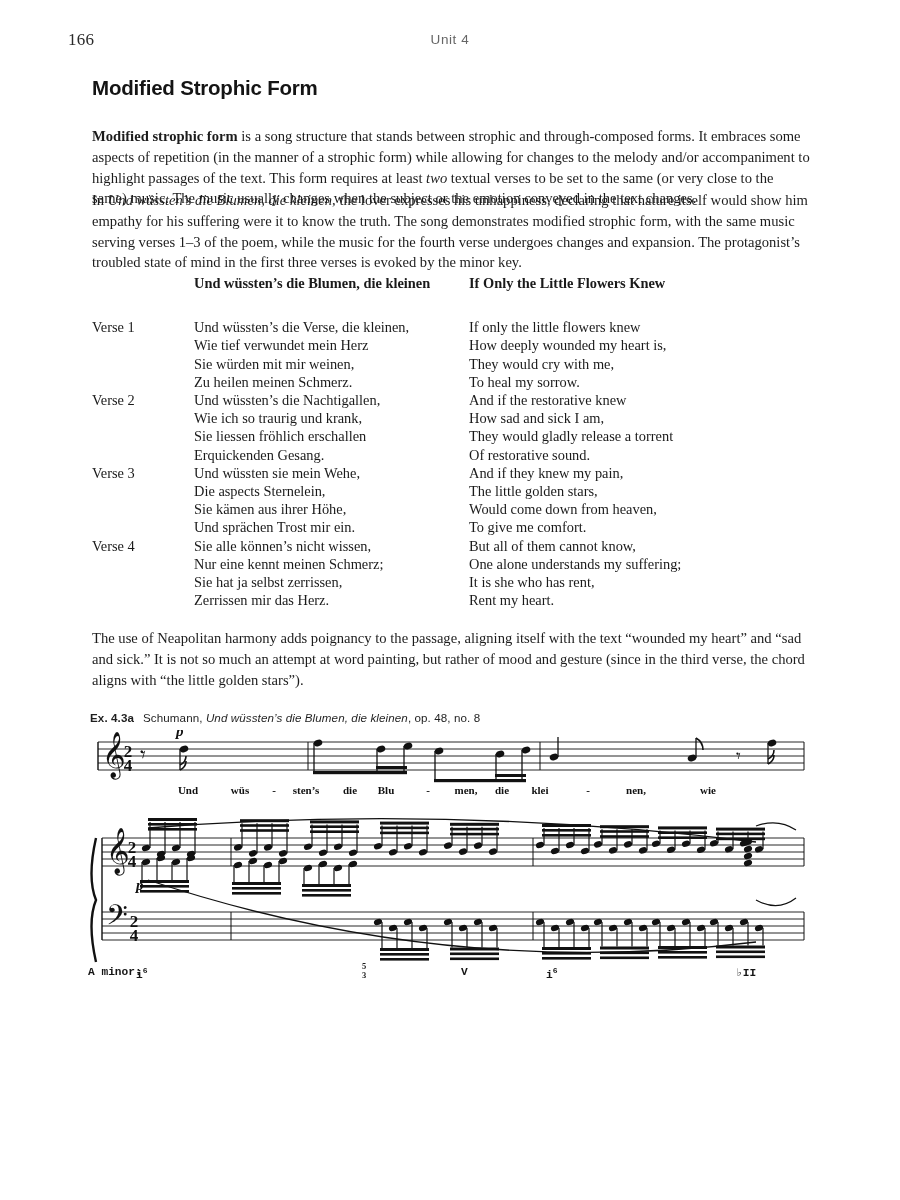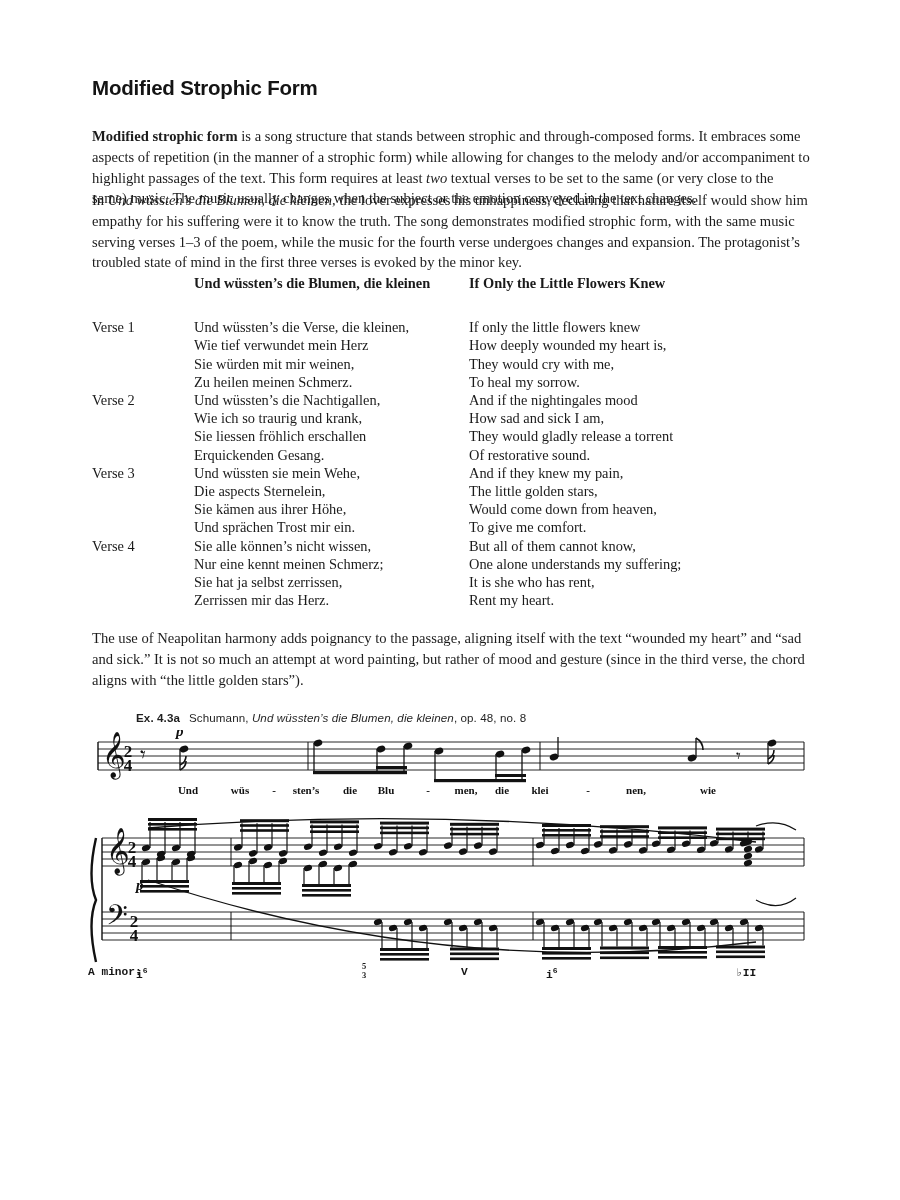--- a/index.html
+++ b/index.html
@@ -117,21 +117,20 @@
 
   
   .ex-caption {
     position: absolute;
     left: 90px;
     top: 711px;
     font-family: "Liberation Sans", "DejaVu Sans", sans-serif;
     font-size: 11.6px;
     color: #1f1f1f;
     letter-spacing: 0.1px;
-    margin-left: 46px;
   }
   .ex-caption .ex-num { font-weight: bold; }
   .ex-caption .ex-title { font-style: italic; }
   .ex-caption .sp { display: inline-block; width: 9px; }
 
   
   .music {
     position: absolute;
     left: 88px;
     top: 730px;
@@ -167,20 +166,24 @@
     font-weight: bold;
     text-align: center;
   }
   .stack span { display: block; }
 </style>
 </head>
 <body>
 
 <div class="page">
 
+  <div class="runhead">
+    <div class="folio">166</div>
+    <div class="unit-label">Unit 4</div>
+  </div>
 
   <div class="section-heading">Modified Strophic Form</div>
 
   <div class="body-col" id="para-intro">
     <p class="body"><b>Modified strophic form</b><span> is a song structure that stands between strophic and through-composed forms. It embraces some aspects of repetition (in the manner of a strophic form) while allowing for changes to the melody and/or accompaniment to highlight passages of the text. This form requires at least </span><i>two</i><span> textual verses to be set to the same (or very close to the same) music. The music usually changes when the subject or the emotion conveyed in the text changes.</span></p>
   </div>
 
   <div class="body-col" id="para-song">
     <p class="body"><span>In </span><i>Und wüssten’s die Blumen, die kleinen</i><span>, the lover expresses his unhappiness, declaring that nature itself would show him empathy for his suffering were it to know the truth. The song demonstrates modified strophic form, with the same music serving verses 1–3 of the poem, while the music for the fourth verse undergoes changes and expansion. The protagonist’s troubled state of mind in the first three verses is evoked by the minor key.</span></p>
   </div>
@@ -211,21 +214,21 @@
         </tr>
         <tr>
           <td class="col-label verse-label verse-block">Verse 2</td>
           <td class="col-ger verse-block">
             <span class="ln">Und wüssten’s die Nachtigallen,</span>
             <span class="ln">Wie ich so traurig und krank,</span>
             <span class="ln">Sie liessen fröhlich erschallen</span>
             <span class="ln">Erquickenden Gesang.</span>
           </td>
           <td class="col-eng verse-block">
-            <span class="ln">And if the nightingales mood</span>
+            <span class="ln">And if the restorative knew</span>
             <span class="ln">How sad and sick I am,</span>
             <span class="ln">They would gladly release a torrent</span>
             <span class="ln">Of restorative sound.</span>
           </td>
         </tr>
         <tr>
           <td class="col-label verse-label verse-block">Verse 3</td>
           <td class="col-ger verse-block">
             <span class="ln">Und wüssten sie mein Wehe,</span>
             <span class="ln">Die aspects Sternelein,</span>

